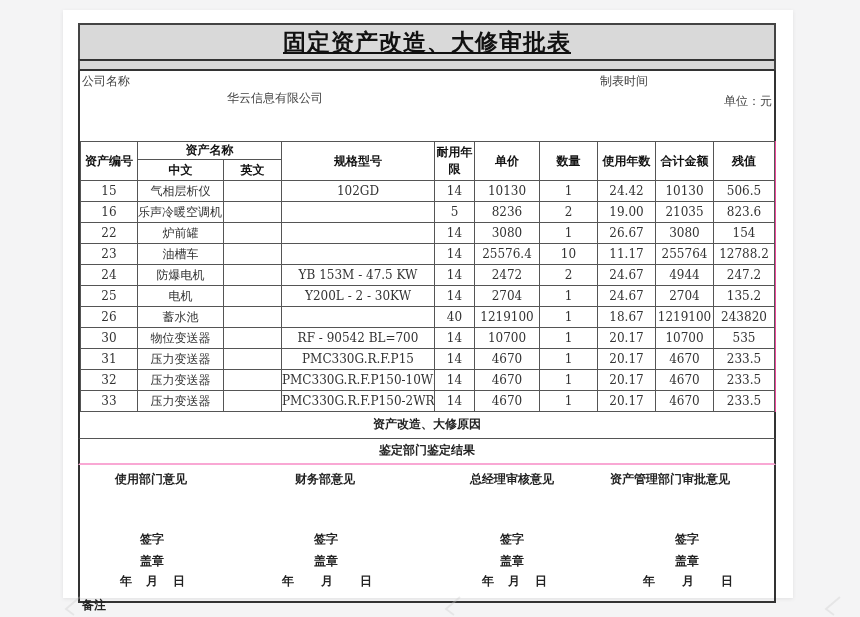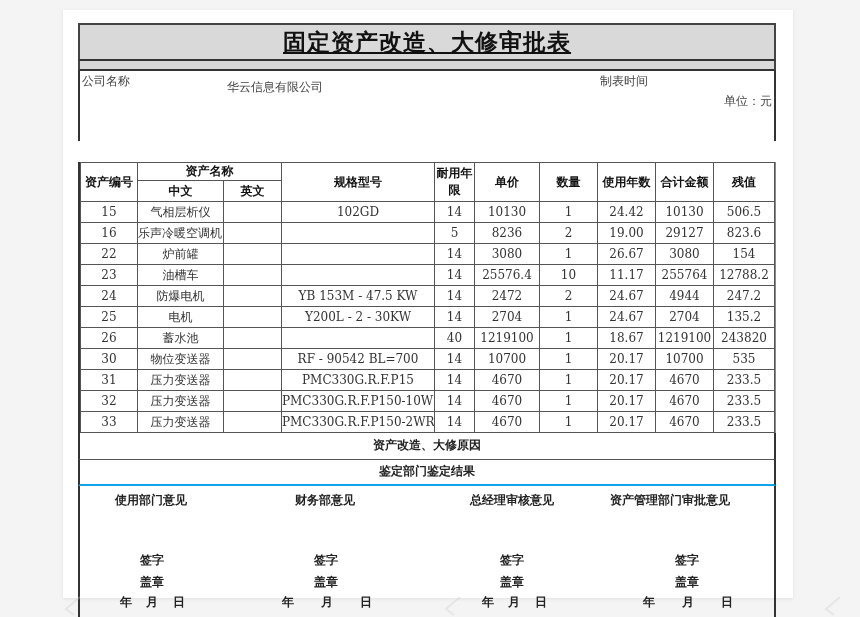--- a/index.html
+++ b/index.html
@@ -4,30 +4,30 @@
 <style>
   html,body{margin:0;padding:0;}
   body{width:860px;height:617px;background:#f4f4f5;position:relative;overflow:hidden;font-family:"DejaVu Serif","Liberation Serif",serif;color:#222;}
   .page{position:absolute;left:63px;top:10px;width:730px;height:588px;background:#fff;box-shadow:0 1px 4px rgba(0,0,0,0.08);}
   .doc{position:absolute;left:15px;top:13px;width:698px;}
   .title-band{height:34px;background:#d9d9d9;border:2px solid #444;border-bottom:none;text-align:center;position:relative;}
   .title-band span{font-size:23px;font-weight:bold;text-decoration:underline;letter-spacing:1px;line-height:34px;color:#111;}
   .double{height:8px;background:#d9d9d9;border-left:2px solid #444;border-right:2px solid #444;border-top:2px solid #333;border-bottom:2px solid #333;}
   .info{border-left:2px solid #333;border-right:2px solid #333;height:70px;position:relative;font-size:12px;color:#444;padding-left:28px;}
   .info .lbl{position:absolute;left:2px;top:2px;}
-  .info .company{position:absolute;left:147px;top:8px;}
+  .info .company{position:absolute;left:147px;top:19px;}
   .info .date{position:absolute;left:520px;top:2px;}
   .info .unit{position:absolute;right:2px;top:22px;}
   .info .section{position:absolute;left:0;right:0;top:50px;text-align:center;font-size:15px;font-weight:bold;color:#111;}
   table{border-collapse:collapse;width:100%;table-layout:fixed;font-size:12px;}
   td,th{border:1px solid #555;text-align:center;padding:0;height:20px;font-weight:normal;color:#333;white-space:nowrap;overflow:hidden;}
   th{font-weight:bold;color:#111;}
-  .outer{border-left:2px solid #333;border-right:2px solid #22c55e;margin-top:21px;}
+  .outer{border-left:2px solid #333;border-right:2px solid #ec4899;}
   .band{height:26px;border:1px solid #555;border-left:2px solid #333;border-right:2px solid #333;text-align:center;font-size:12px;font-weight:bold;line-height:24px;border-top:none;}
-  .band2{height:24px;line-height:22px;border-bottom:2px solid #0ea5e9;}
+  .band2{height:24px;line-height:22px;border-bottom:2px solid #f9a8d4;}
   .opinions{height:136px;border-left:2px solid #333;border-right:2px solid #333;border-bottom:2px solid #333;position:relative;font-size:12px;font-weight:bold;}
   .op{position:absolute;top:6px;width:170px;text-align:center;}
   .sig{position:absolute;text-align:center;width:100px;}
   .ymd{position:absolute;top:108px;font-size:12px;}
   .note{position:absolute;left:2px;top:132px;}
   .chev{position:absolute;bottom:0;width:30px;height:22px;opacity:.35;}
 </style>
 </head>
 <body>
 
@@ -89,21 +89,21 @@
             </tr>
             <tr>
               <td>16</td>
               <td style="text-align: left; overflow: visible;">乐声冷暖空调机</td>
               <td></td>
               <td></td>
               <td>5</td>
               <td>8236</td>
               <td>2</td>
               <td>19.00</td>
-              <td>29127</td>
+              <td>21035</td>
               <td>823.6</td>
             </tr>
             <tr>
               <td>22</td>
               <td>炉前罐</td>
               <td></td>
               <td></td>
               <td>14</td>
               <td>3080</td>
               <td>1</td>

